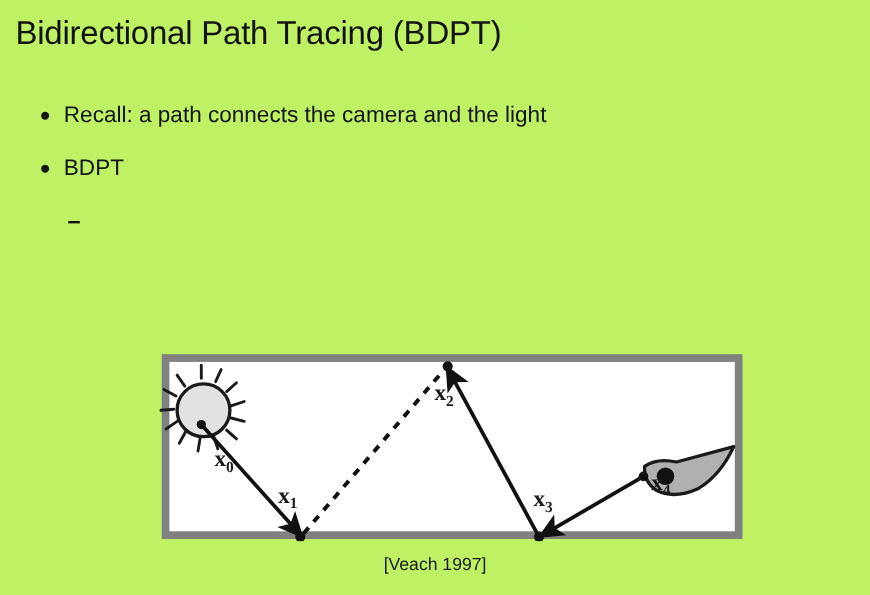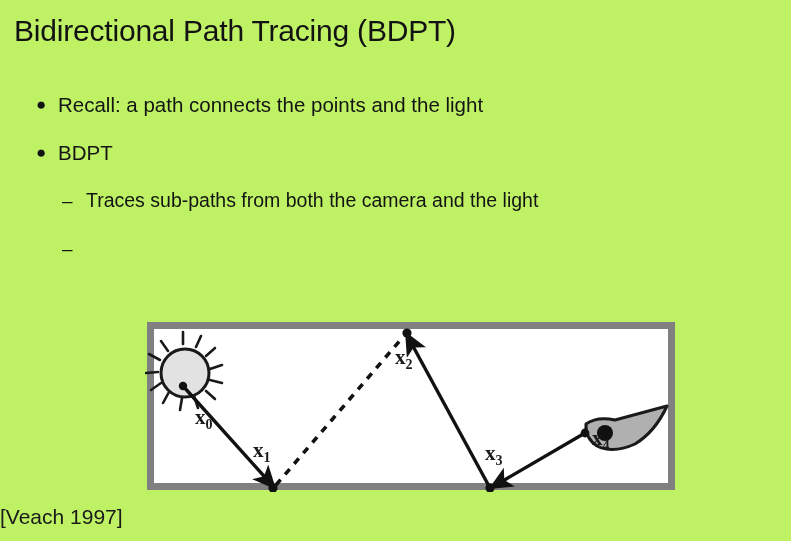--- a/index.html
+++ b/index.html
@@ -78,47 +78,46 @@
     height: 172px;
   }
   .figure svg {
     display: block;
   }
   .figure-caption {
     position: absolute;
     left: 0;
     top: 505px;
     width: 791px;
-    text-align: left;
-    font-size: 21px;
+    text-align: center;
+    font-size: 16px;
     color: #1a1a1a;
   }
 </style>
 </head>
 <body>
 
 <div class="slide">
 
   <div class="slide-title">Bidirectional Path Tracing (BDPT)</div>
 
   <div class="bullets">
 
     <div class="bullet-l1">
       <span class="marker">●</span>
-      <span>Recall: a path connects the points and the light</span>
+      <span>Recall: a path connects the camera and the light</span>
     </div>
 
     <div class="bullet-l1">
       <span class="marker">●</span>
       <span>BDPT</span>
     </div>
 
     <div class="bullet-l2">
       <span class="marker">–</span>
-      <span>Traces sub-paths from both the camera and the light</span>
     </div>
 
     <div class="bullet-l2">
       <span class="marker">–</span>
     </div>
 
   </div>
 
   <div class="figure">
     <svg width="532" height="172" viewBox="0 0 532 172" xmlns="http://www.w3.org/2000/svg">

